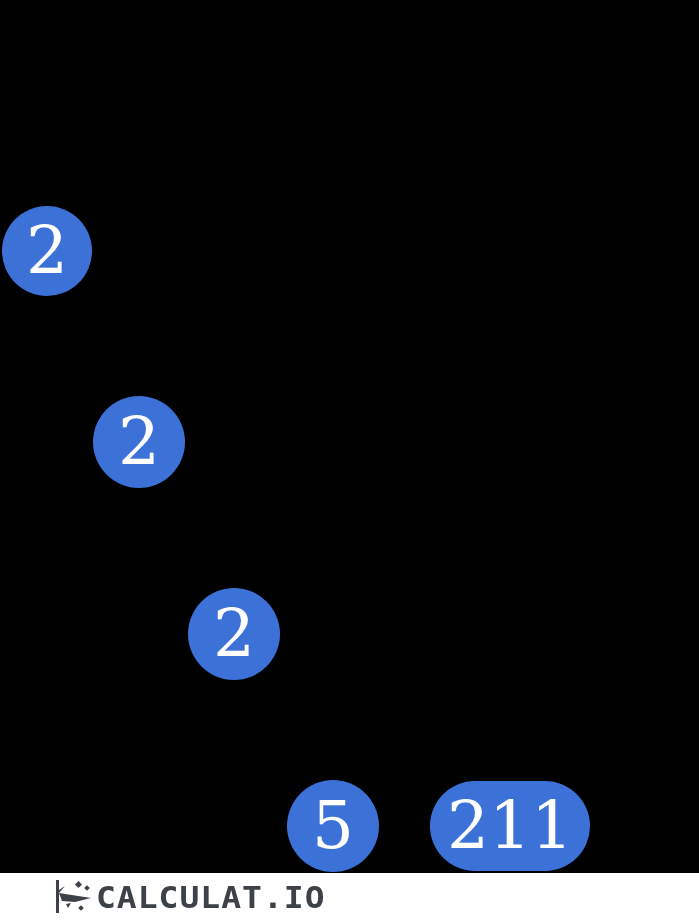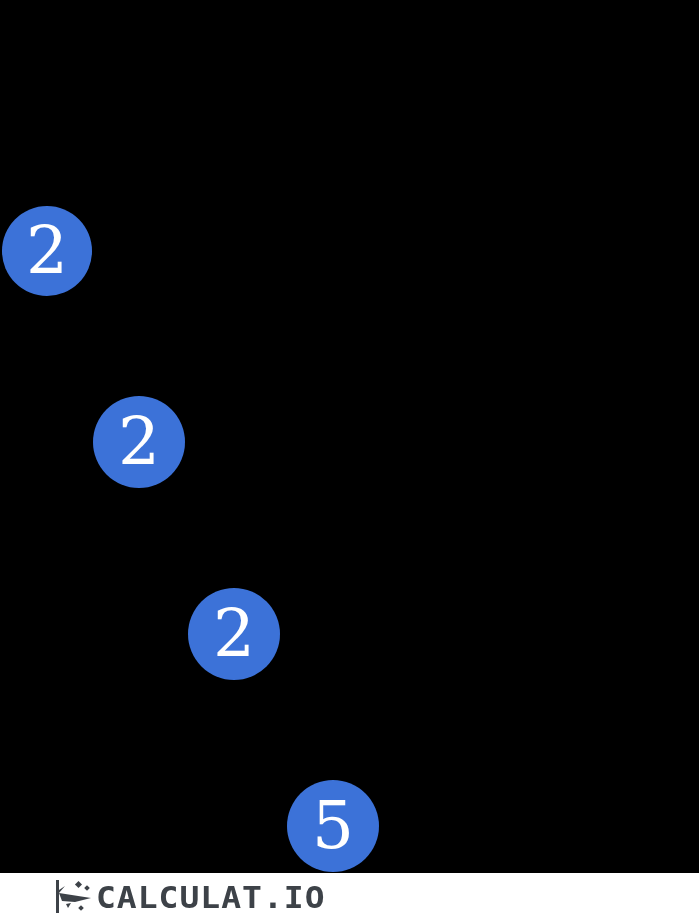--- a/index.html
+++ b/index.html
@@ -77,20 +77,23 @@
   </div>
 
   <div id="node-2" class="node circle" style="background: rgb(60, 114, 216); color: rgb(255, 255, 255);">
     <span>2</span>
   </div>
 
   <div id="node-3" class="node circle" style="background: rgb(60, 114, 216); color: rgb(255, 255, 255);">
     <span>5</span>
   </div>
 
+  <div id="node-4" class="node pill" style="background: rgb(60, 114, 216); color: rgb(255, 255, 255);">
+    <span>211</span>
+  </div>
 
   <div class="footer" style="background: rgb(255, 255, 255);">
     <div class="logo">
       <svg class="logo-icon" viewBox="0 0 40 36" xmlns="http://www.w3.org/2000/svg" fill="#3d4248">
         <path d="M2 1 L5 1 L5 11 L11 7 L5 14 L5 34 L2 34 Z"></path>
         <path d="M5 14 L37 19 L21 23 L8 22 Z"></path>
         <path d="M12 25 L17 24 L14 29 Z"></path>
         <rect x="22" y="3" width="5" height="5" transform="rotate(45 24.5 5.5)"></rect>
         <rect x="31" y="7" width="4" height="4" transform="rotate(45 33 9)"></rect>
         <rect x="25" y="27" width="4" height="4" transform="rotate(45 27 29)"></rect>

